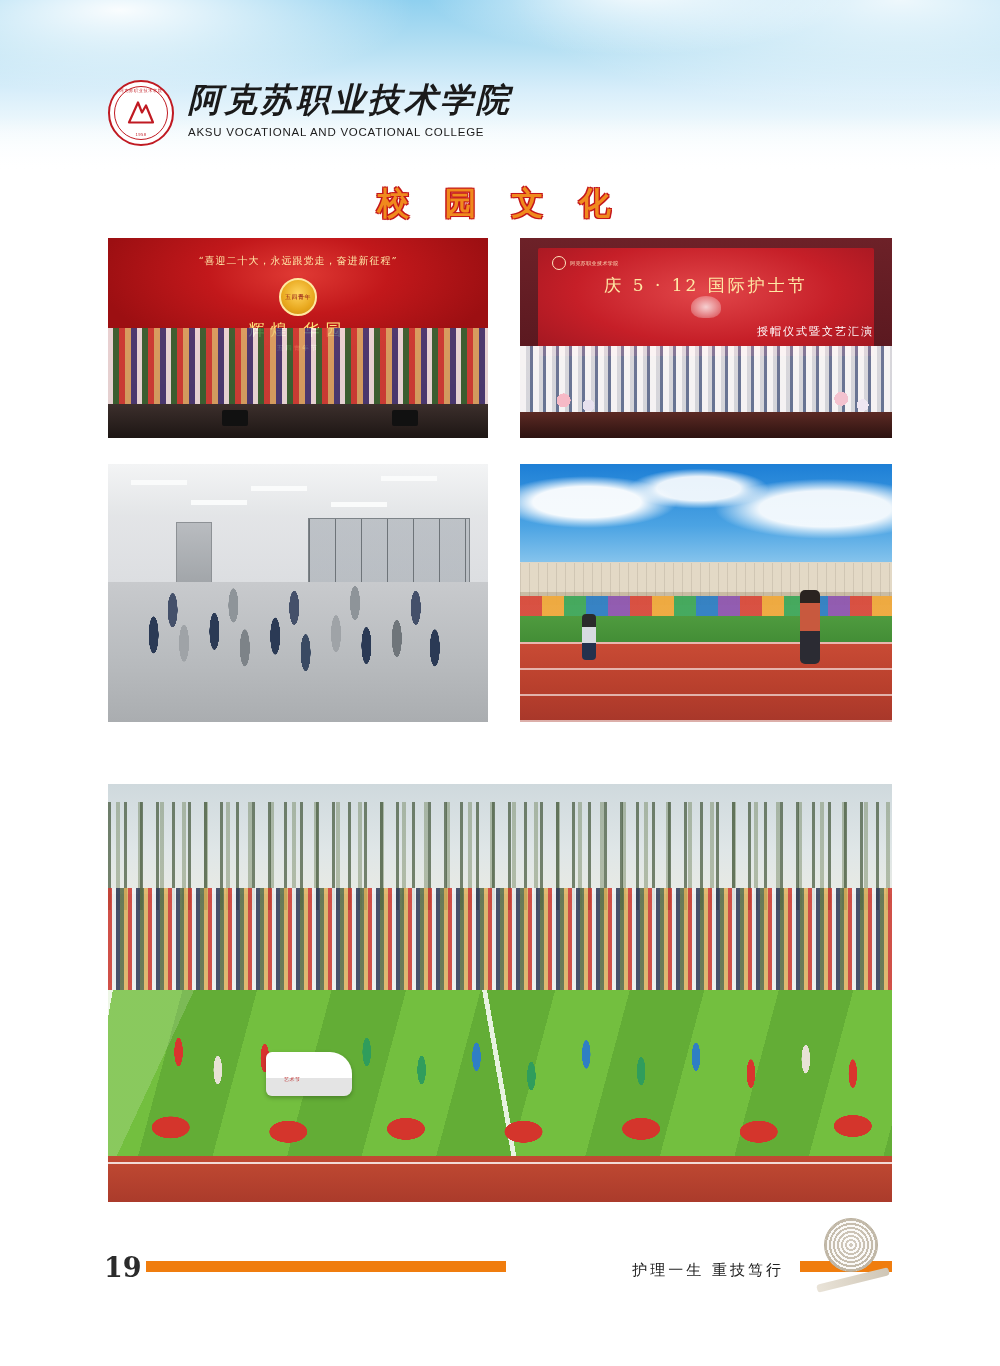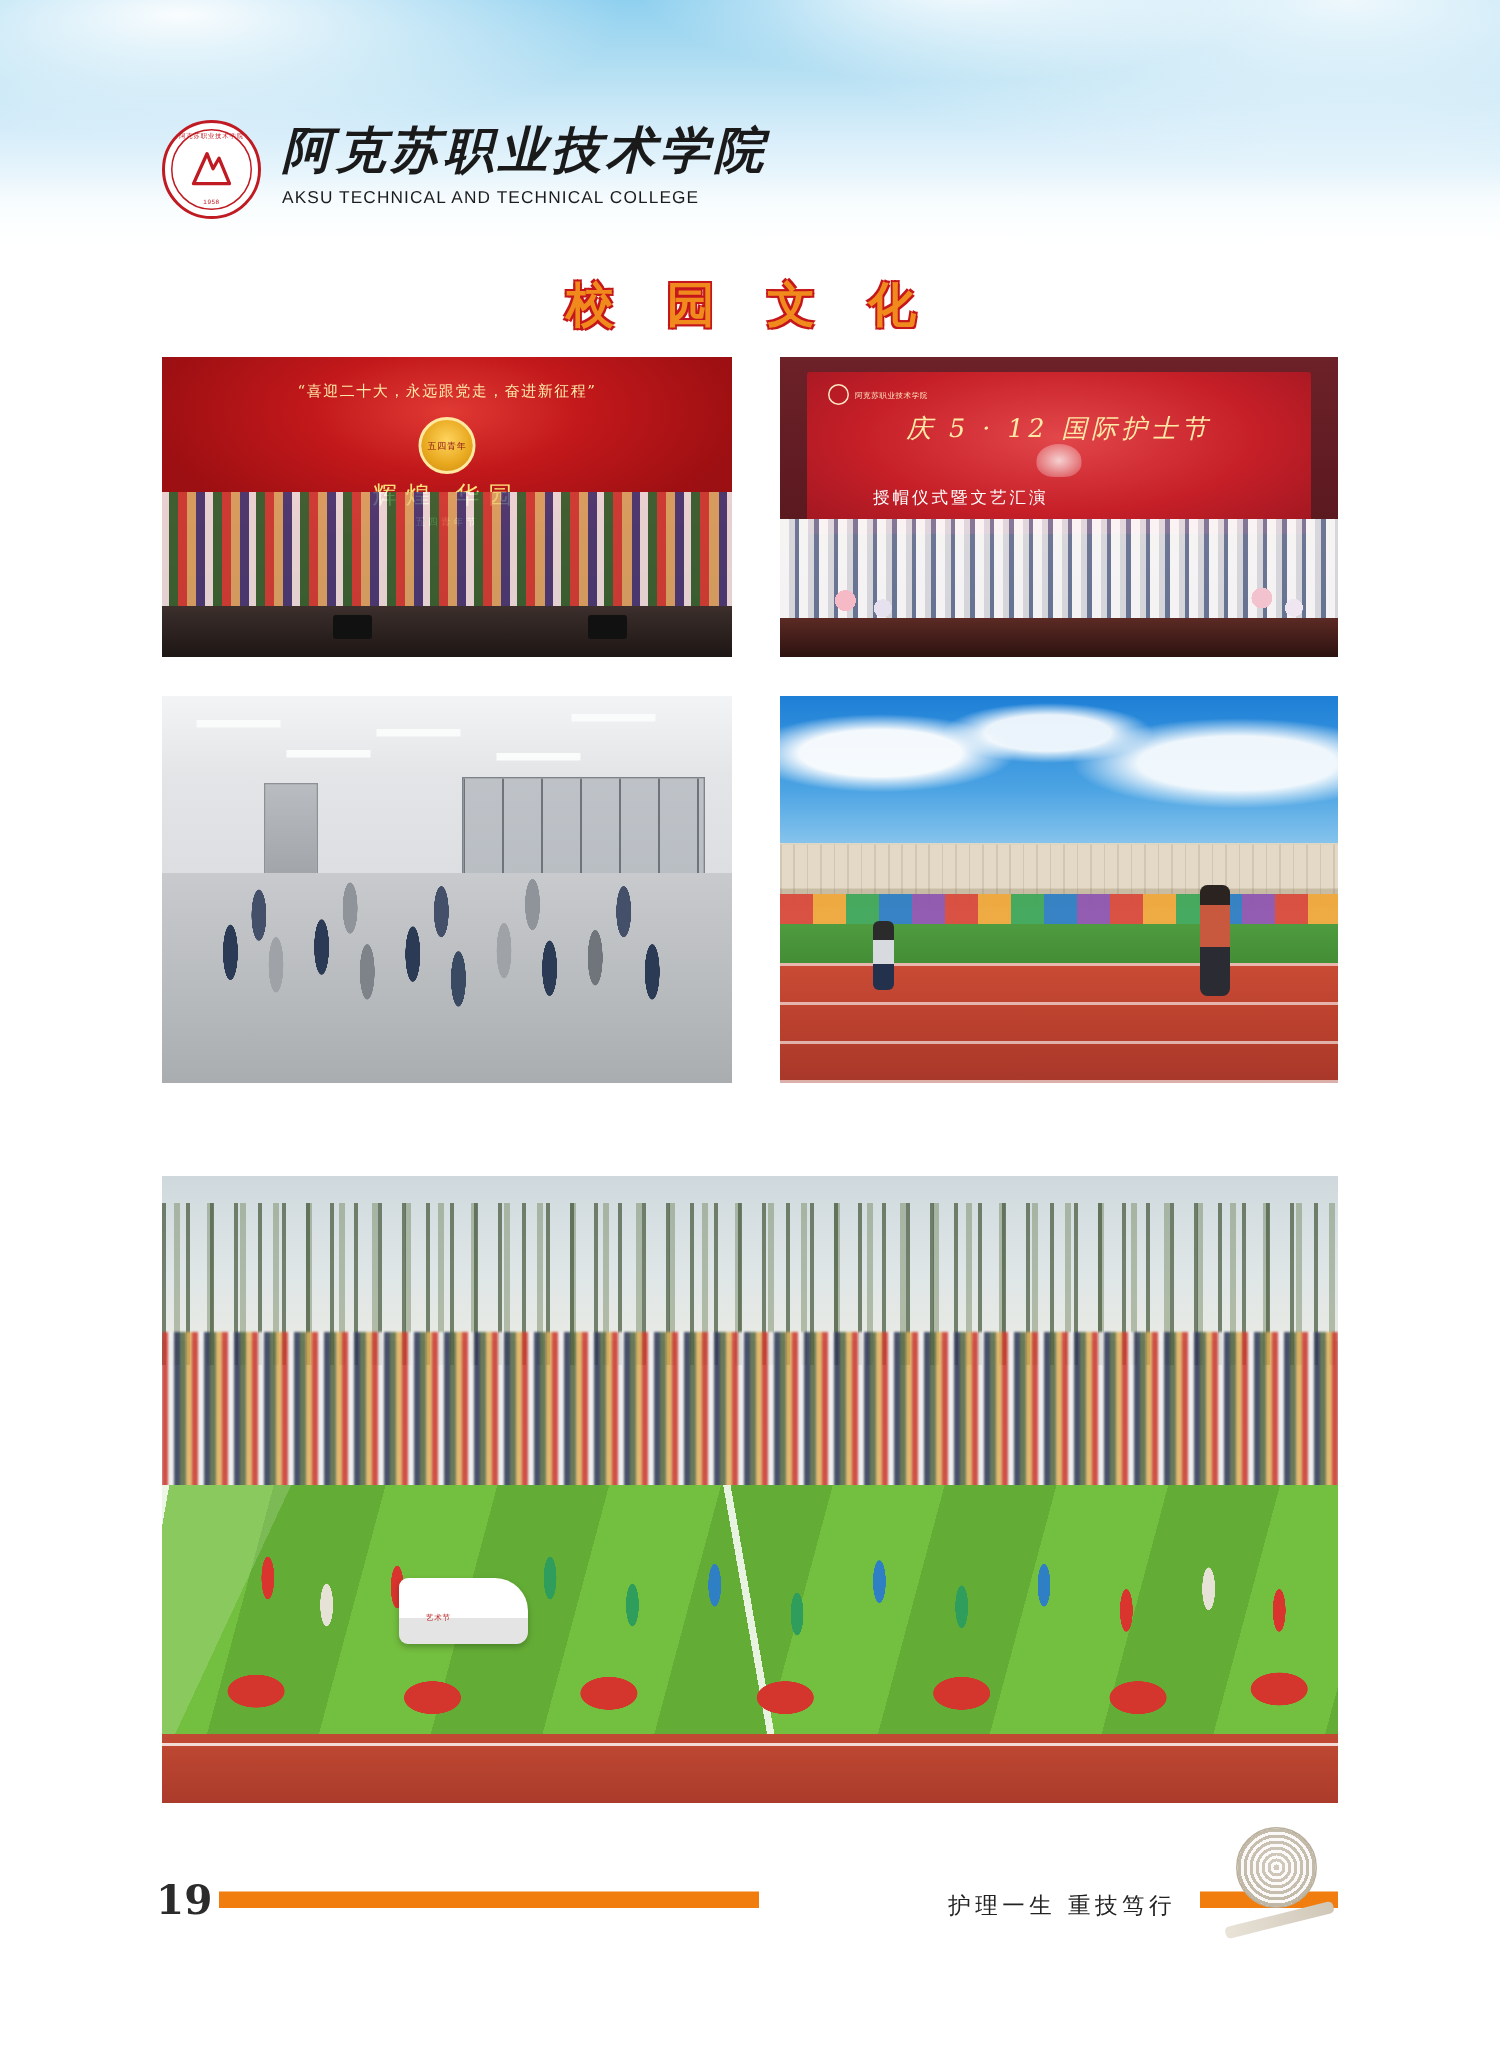--- a/index.html
+++ b/index.html
@@ -237,33 +237,32 @@
     width: 12px; height: 12px; border-radius: 50%;
     border: 1px solid #ffe7c0; display: block;
   }
   .p2-title {
     position: absolute; left: 0; right: 0; top: 26px;
     text-align: center;
     font-family: "DejaVu Serif", serif;
     font-size: 17px;
     color: #ffe9a6;
     letter-spacing: 3px;
-    font-style: italic;
   }
   .p2-line2 {
     position: absolute; left: 0; right: 0; top: 52px;
     text-align: center;
     font-family: "DejaVu Serif", serif;
     font-size: 12px;
     color: #ffdca0;
     letter-spacing: 4px;
   }
   .p2-line3 {
     position: absolute; left: 0; right: 0; top: 76px;
-    text-align: left;
+    text-align: right;
     font-size: 11px;
     color: #ffffff;
     letter-spacing: 2px;
     font-family: "DejaVu Serif", serif;
     padding-left: 44px;
   }
   .p2-lamp {
     position: absolute;
     left: 50%; top: 48px;
     transform: translateX(-50%);
@@ -528,21 +527,21 @@
     <div class="crest-top-text">阿克苏职业技术学院</div>
     <div class="crest-mark">
       <svg viewBox="0 0 30 26" width="30" height="26" aria-hidden="true">
         <path d="M3 23 L12 3 L16 13 L20 6 L27 23 Z" fill="none" stroke="#c01a22" stroke-width="2.2" stroke-linejoin="round"></path>
       </svg>
     </div>
     <div class="crest-year">1958</div>
   </div>
   <div class="header-text">
     <div class="cn-name">阿克苏职业技术学院</div>
-    <div class="en-name">AKSU TECHNICAL AND TECHNICAL COLLEGE</div>
+    <div class="en-name">AKSU VOCATIONAL AND VOCATIONAL COLLEGE</div>
   </div>
 </div>
 
 <div class="page-title">校 园 文 化</div>
 
 <div class="photo" id="photo1">
   <div class="p1-bg"></div>
   <div class="p1-banner">“喜迎二十大，永远跟党走，奋进新征程”</div>
   <div class="p1-emblem">
     <span>五四青年</span>

